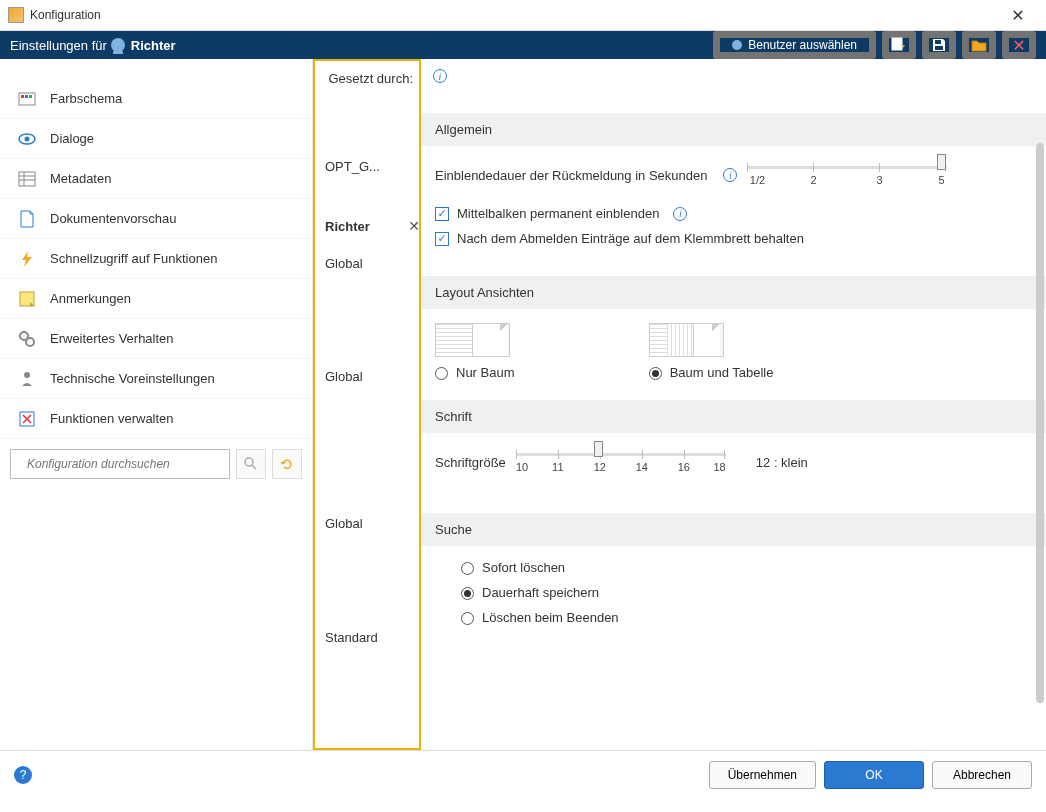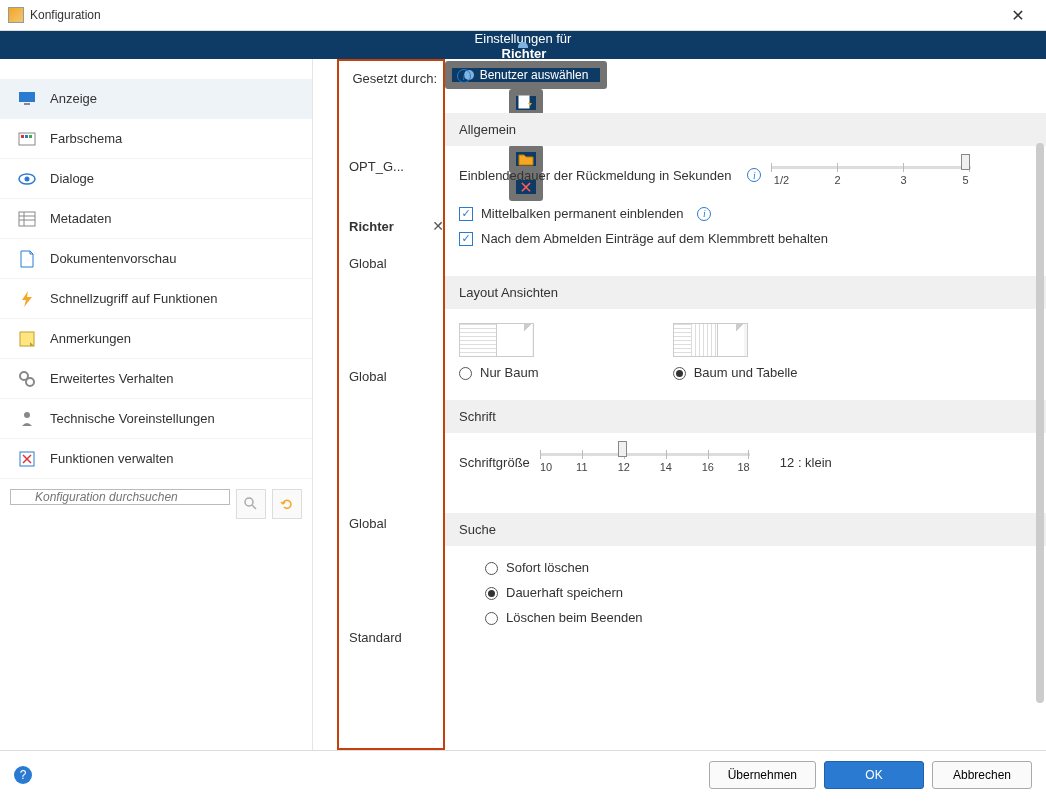--- a/index.html
+++ b/index.html
@@ -5,46 +5,46 @@
 * { box-sizing: border-box; margin: 0; padding: 0; font-family: "Segoe UI", Arial, sans-serif; }
 body { width: 1046px; height: 812px; background: #fff; overflow: hidden; position: relative; }
 
 
 .titlebar { height: 31px; display: flex; align-items: center; padding: 0 8px; background: #fff; border-bottom: 1px solid #ddd; }
 .titlebar .app-icon { width: 16px; height: 16px; margin-right: 6px; background: linear-gradient(135deg,#f5a623,#f0c674); border: 1px solid #999; }
 .titlebar .title { font-size: 12px; color: #333; flex: 1; }
 .titlebar .close { width: 40px; text-align: center; font-size: 16px; color: #333; cursor: pointer; }
 
 
-.header { height: 28px; background: #0d3b66; display: flex; align-items: center; padding: 0 10px; color: #fff; flex-direction: column; }
+.header { height: 28px; background: #0d3b66; display: flex; align-items: center; padding: 0 10px; color: #fff; }
 .header .settings-for { font-size: 13px; }
 .header .user-icon { display: inline-block; width: 14px; height: 14px; background: #7fb3e0; border-radius: 50%; margin: 0 4px; vertical-align: -2px; position: relative; }
 .header .user-icon::after { content: ""; position: absolute; bottom: -2px; left: 2px; width: 10px; height: 6px; background: #7fb3e0; border-radius: 6px 6px 0 0; }
 .header .username { font-weight: bold; font-size: 13px; margin-left: 2px; }
 .header .spacer { flex: 1; }
 .header .hbtn { border: 7px solid #737373; background: #0d3b66; color: #fff; height: 28px; padding: 0 12px; font-size: 12px; border-radius: 3px; margin-left: 6px; display: flex; align-items: center; cursor: pointer; }
 .header .hbtn.icon-only { width: 34px; padding: 0; justify-content: center; }
 .header .hbtn .mini-user { width: 10px; height: 10px; background: #7fb3e0; border-radius: 50%; margin-right: 6px; }
 .header .hbtn.close-red { color: #ff5b5b; font-size: 16px; }
 .hbtn svg { width: 16px; height: 16px; }
 
 
 .main { display: flex; height: calc(812px - 31px - 42px - 48px); }
 .sidebar { width: 313px; border-right: 1px solid #e5e5e5; display: flex; flex-direction: column; padding-top: 20px;}
 .sidebar-item { height: 40px; display: flex; align-items: center; padding: 0 18px; font-size: 13px; color: #333; border-bottom: 1px solid #f2f2f2; cursor: pointer; gap: 14px; }
 .sidebar-item.sel { background: #eef3f8; }
 .sidebar-item .sicon { width: 18px; height: 18px; display:flex; align-items:center; justify-content:center; }
 .sicon svg { width: 18px; height: 18px; }
 .sidebar-search { display: flex; padding: 10px 10px; gap: 6px; }
-.sidebar-search input { flex: 1; height: 16px; border: 1px solid #bbb; padding: 0 24px; font-size: 12px; font-style: italic; color: #888; }
+.sidebar-search input { flex: 1; height: 30px; border: 1px solid #bbb; padding: 0 16px; font-size: 12px; font-style: italic; color: #888; }
 .sidebar-search .sbtn { width: 30px; height: 30px; border: 1px solid #ddd; background: #fafafa; display:flex;align-items:center;justify-content:center; cursor:pointer;}
 .sidebar-search .sbtn svg { width:14px; height:14px; }
 
 
-.middle-col { width: 108px; border: 2px solid #c2410c; position: relative; margin-left: 24px; }
+.middle-col { width: 108px; border: 2px solid #eab308; position: relative; }
 .middle-col .gesetzt { position: absolute; top: 10px; right: 6px; font-size: 13px; color: #333; }
 .middle-col .scope { position: absolute; left: 10px; font-size: 13px; color: #333; display:flex; align-items:center; width: 95px; }
 .middle-col .scope .bold { font-weight: bold; }
 .middle-col .scope .x { margin-left: auto; font-size: 14px; color: #555; cursor:pointer; }
 
 
 .content { flex: 1; overflow: hidden; position: relative; padding-right: 12px; }
 .info-icon { display:inline-flex; width:14px; height:14px; border:1px solid #2a7ad2; color:#2a7ad2; border-radius:50%; align-items:center; justify-content:center; font-size:10px; font-style:italic; font-family: Georgia, serif; margin-left:6px; }
 .info-top { position:absolute; top: 10px; left: 6px; }
 .section-head { background: #f0f0f0; color: #333; font-size: 13px; padding: 9px 14px; margin-top: 0; }
@@ -115,29 +115,20 @@
     <svg viewBox="0 0 16 16">
         <path d="M1 4 h5 l2 2 h7 v8 h-14 z" fill="#f5a623" stroke="#c07c00"></path>
       </svg>
   </div>
   <div class="hbtn icon-only close-red">✕</div>
 </div>
 
 <div class="main">
 
   <div class="sidebar">
-    <div class="sidebar-item sel">
-      <span class="sicon">
-          <svg viewBox="0 0 18 18">
-            <rect x="1" y="2" width="16" height="10" fill="#2a7ad2"></rect>
-            <rect x="6" y="13" width="6" height="2" fill="#888"></rect>
-          </svg>
-        </span>
-      <span>Anzeige</span>
-    </div>
     <div class="sidebar-item">
       <span class="sicon">
           <svg viewBox="0 0 18 18">
             <rect x="1" y="3" width="16" height="12" fill="#fff" stroke="#888"></rect>
             <rect x="3" y="5" width="3" height="3" fill="#d33"></rect>
             <rect x="7" y="5" width="3" height="3" fill="#2a7ad2"></rect>
             <rect x="11" y="5" width="3" height="3" fill="#4a4"></rect>
           </svg>
         </span>
       <span>Farbschema</span>

